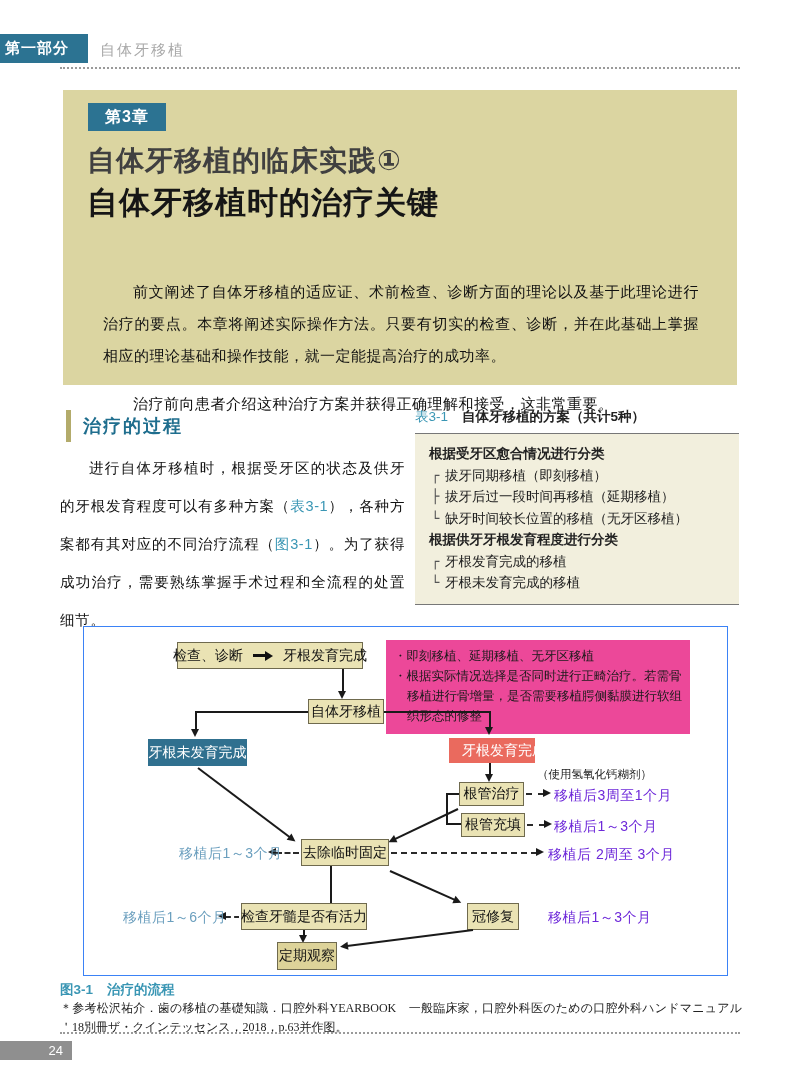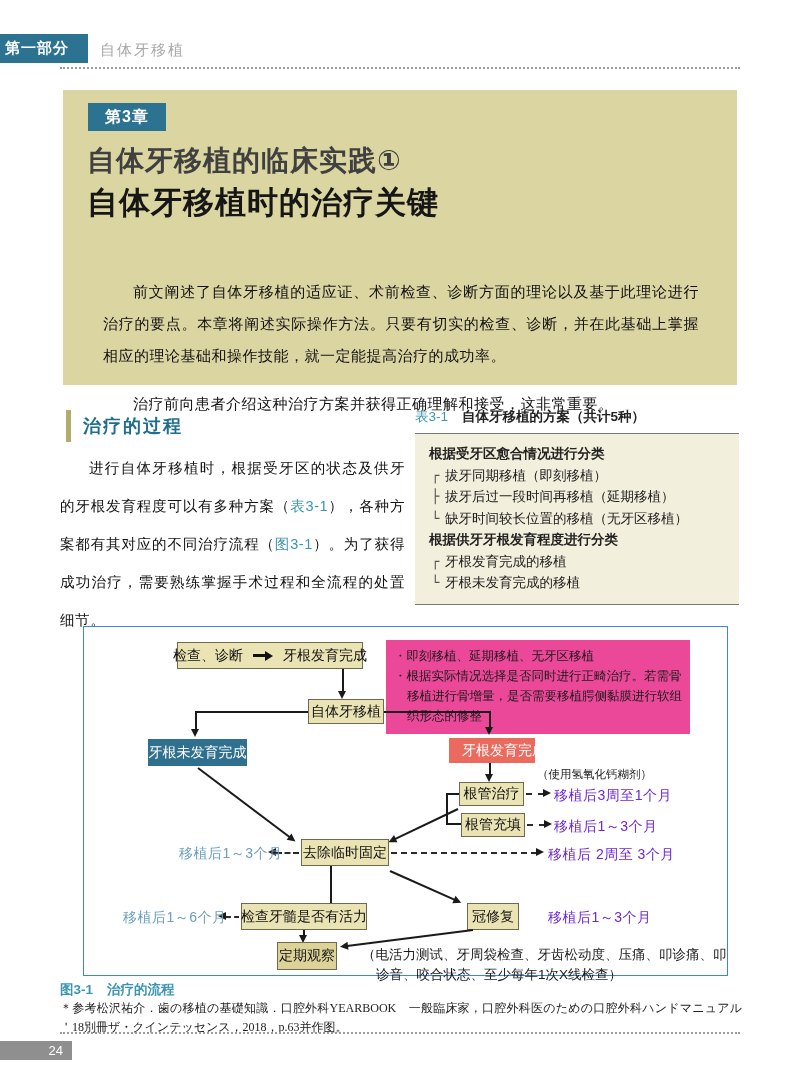--- a/index.html
+++ b/index.html
@@ -198,21 +198,20 @@
       </div>
     <div class="node" style="left:383px;top:276px;width:52px;height:27px;">冠修复</div>
     <div class="t-red" style="left:464px;top:282px;">移植后1～3个月</div>
 
     <div class="vl" style="left:219px;top:303px;height:6px;"></div>
     <div class="ahd" style="left:215px;top:308px;"></div>
     <div class="node" style="left:193px;top:315px;width:60px;height:28px;background:#ddd399;">定期观察</div>
     <div class="diag" style="left:389px;top:302px;width:127px;transform:rotate(172.8deg);">
         <span class="tip"></span>
       </div>
-    <div id="note-observe">（电活力测试、牙周袋检查、牙齿松动度、压痛、叩诊痛、叩诊音、咬合状态、至少每年1次X线检查）</div>
   </div>
 
   <div id="fig-caption">
     <span>图3-1</span><span class="gap"></span><span>治疗的流程</span>
   </div>
   <div id="footnote">＊参考松沢祐介．歯の移植の基礎知識．口腔外科YEARBOOK　一般臨床家，口腔外科医のための口腔外科ハンドマニュアル＇18別冊ザ・クインテッセンス，2018，p.63并作图。</div>
 
   <div id="bottom-rule"></div>
   <div id="page-bar">
     <span>24</span>

